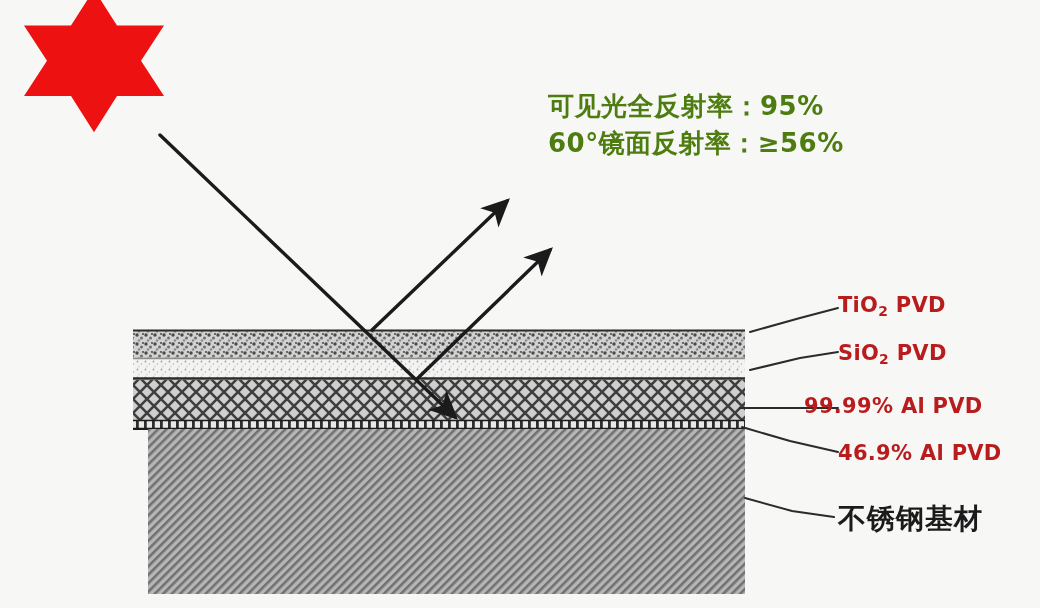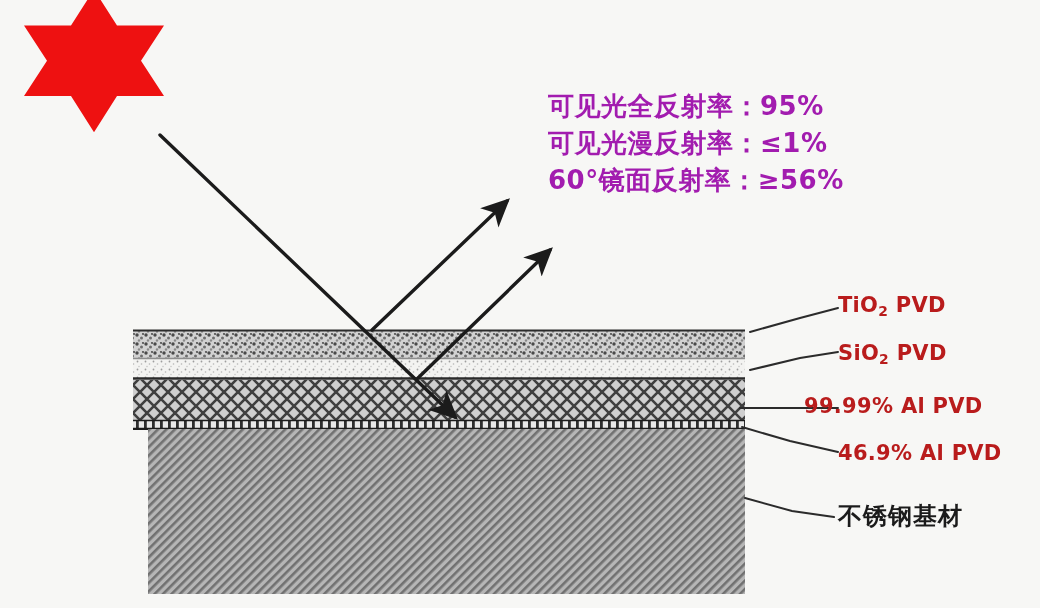--- a/index.html
+++ b/index.html
@@ -26,21 +26,21 @@
   .spec-block {
     position: absolute;
     left: 548px;
     top: 88px;
     width: 400px;
   }
   .spec-line {
     font-family: "DejaVu Sans", "Liberation Sans", sans-serif;
     font-size: 26px;
     font-weight: bold;
-    color: #a21caf;
+    color: #4d7c0f;
     line-height: 1.42;
     letter-spacing: 0.5px;
     white-space: nowrap;
   }
   .layer-label {
     position: absolute;
     font-family: "DejaVu Sans", "Liberation Sans", sans-serif;
     font-size: 21px;
     font-weight: bold;
     color: #b91c1c;
@@ -49,21 +49,21 @@
   }
   .layer-label sub {
     font-size: 0.66em;
     vertical-align: baseline;
     position: relative;
     top: 4px;
   }
   .substrate-label {
     position: absolute;
     font-family: "DejaVu Sans", "Liberation Sans", sans-serif;
-    font-size: 24px;
+    font-size: 28px;
     font-weight: bold;
     color: #1b1b1b;
     white-space: nowrap;
     letter-spacing: 1px;
   }
 </style>
 </head>
 <body>
 
 <div id="stage">
@@ -147,21 +147,20 @@
       <polyline points="750,332 800,318 838,308"></polyline>
       <polyline points="750,370 800,358 838,352"></polyline>
       <polyline points="740,408 838,408"></polyline>
       <polyline points="742,427 790,441 838,452"></polyline>
       <polyline points="745,498 792,511 834,517"></polyline>
     </g>
   </svg>
 
   <div class="spec-block">
     <div class="spec-line">可见光全反射率：95%</div>
-    <div class="spec-line">可见光漫反射率：≤1%</div>
     <div class="spec-line">60°镜面反射率：≥56%</div>
   </div>
 
   <div class="layer-label" style="left:838px; top:293px;">
     <span>TiO</span><sub>2</sub><span> PVD</span>
   </div>
 
   <div class="layer-label" style="left:838px; top:341px;">
     <span>SiO</span><sub>2</sub><span> PVD</span>
   </div>

